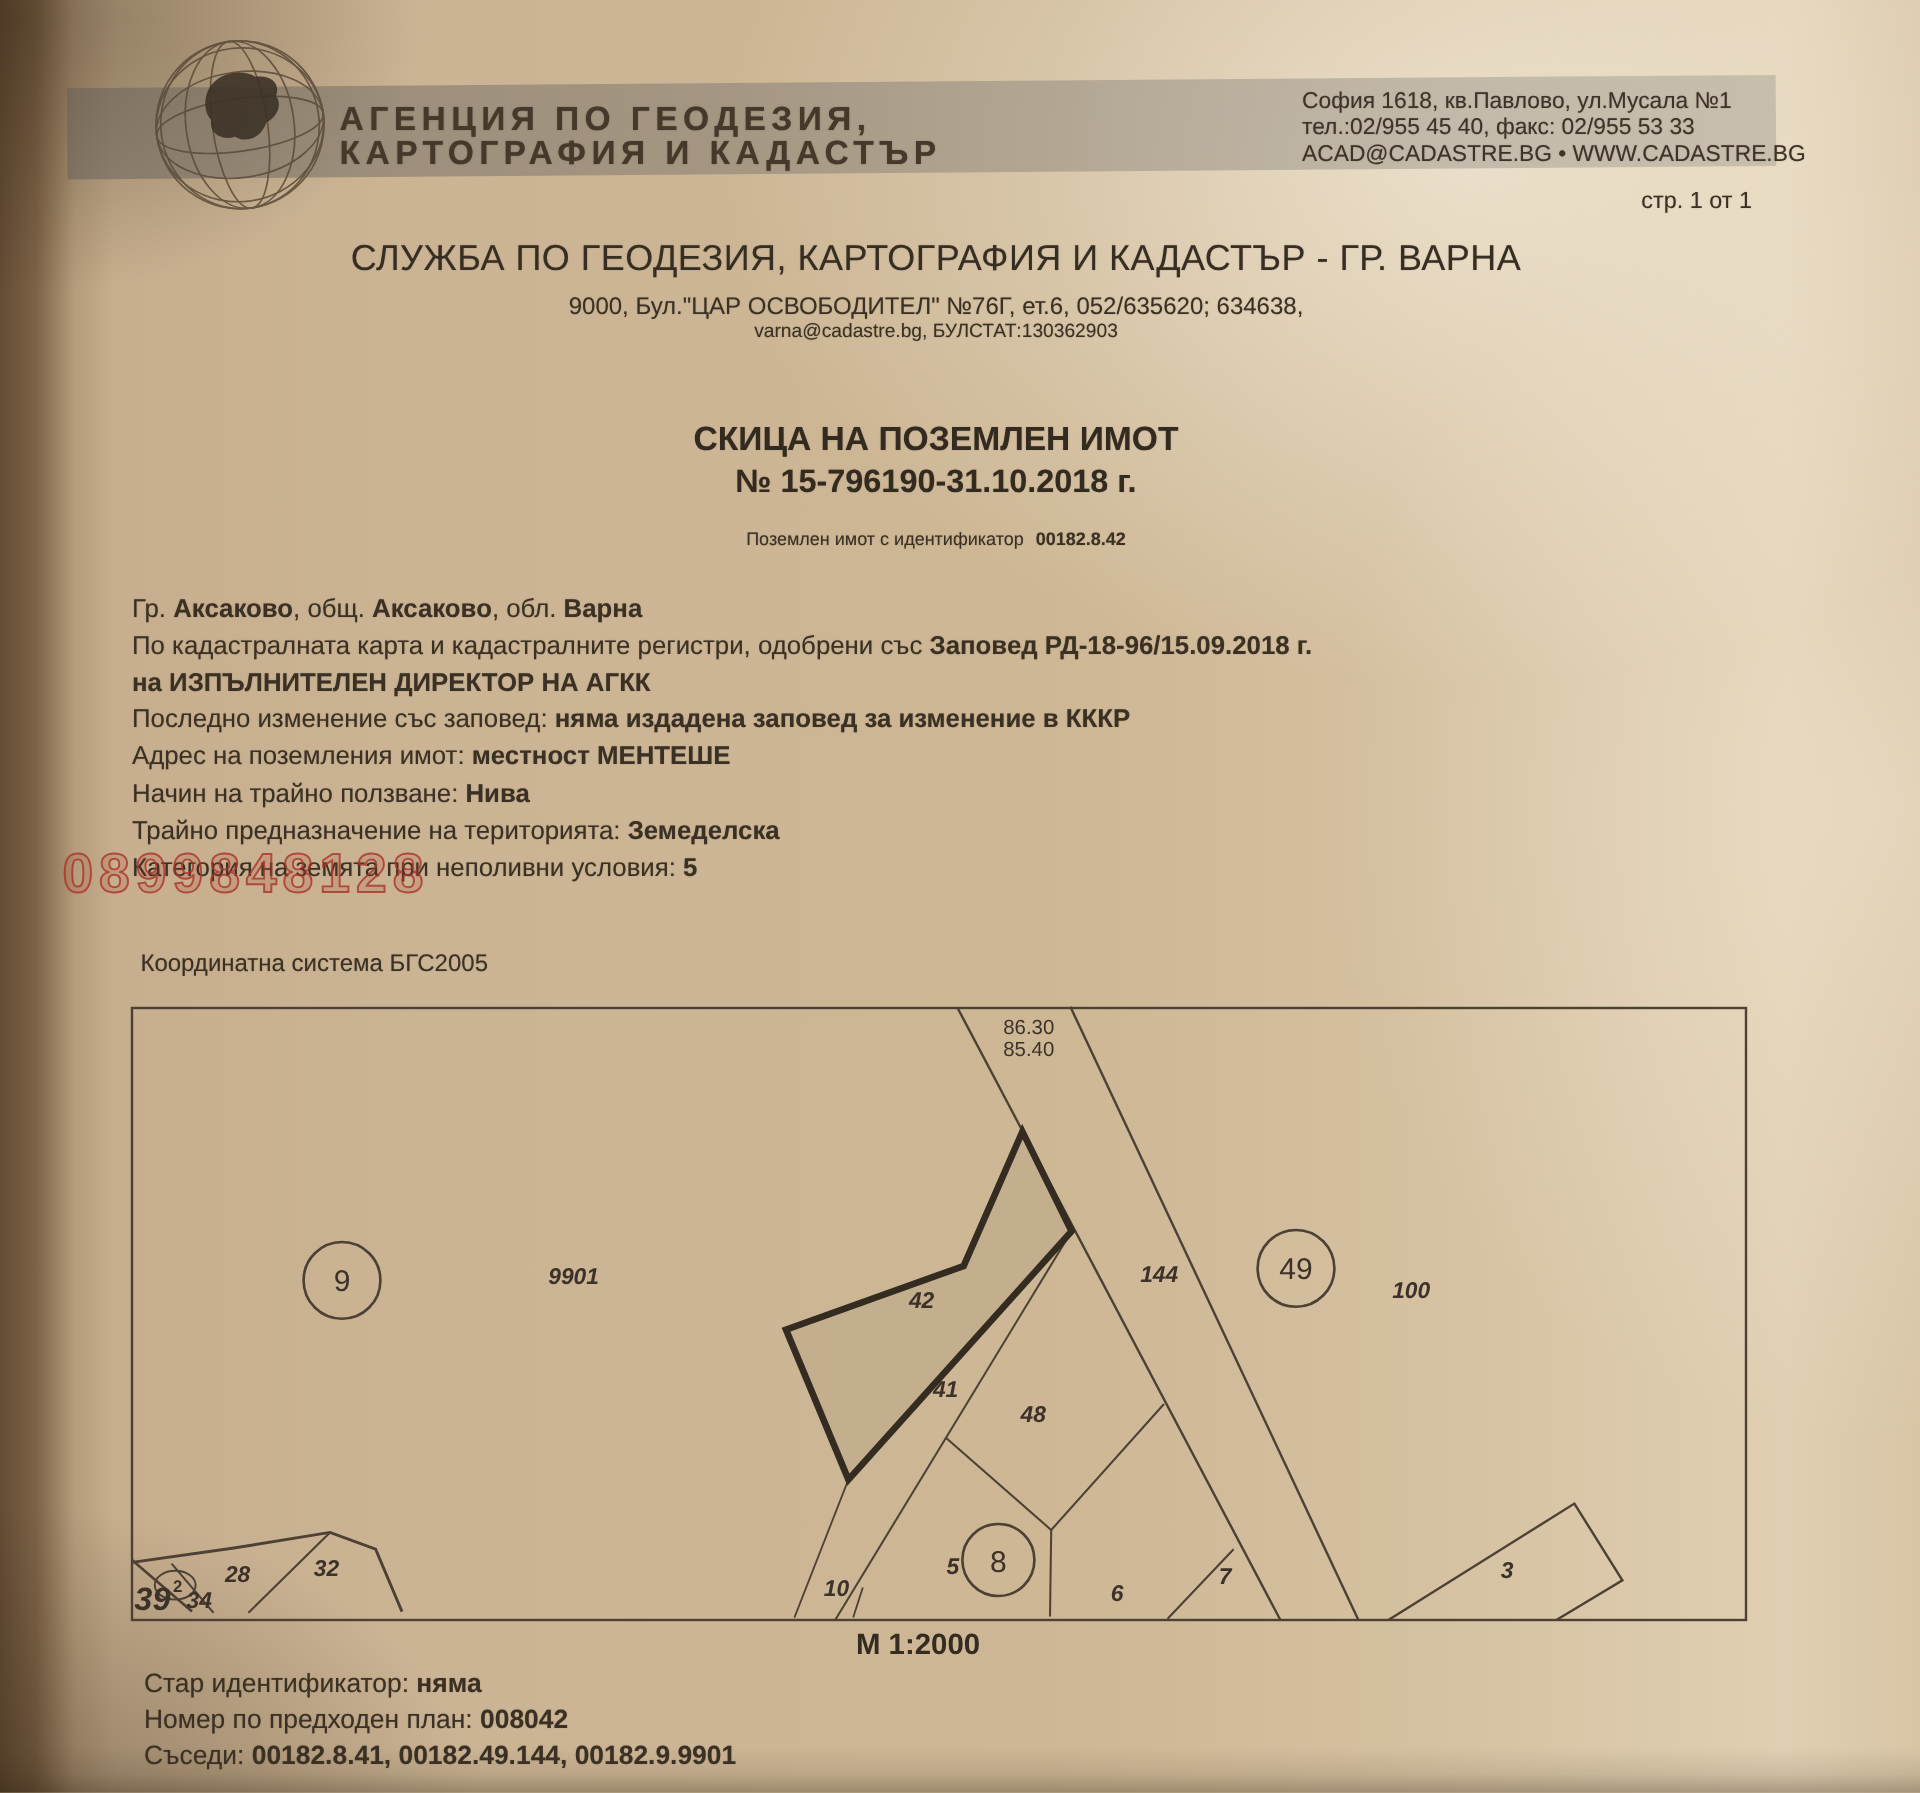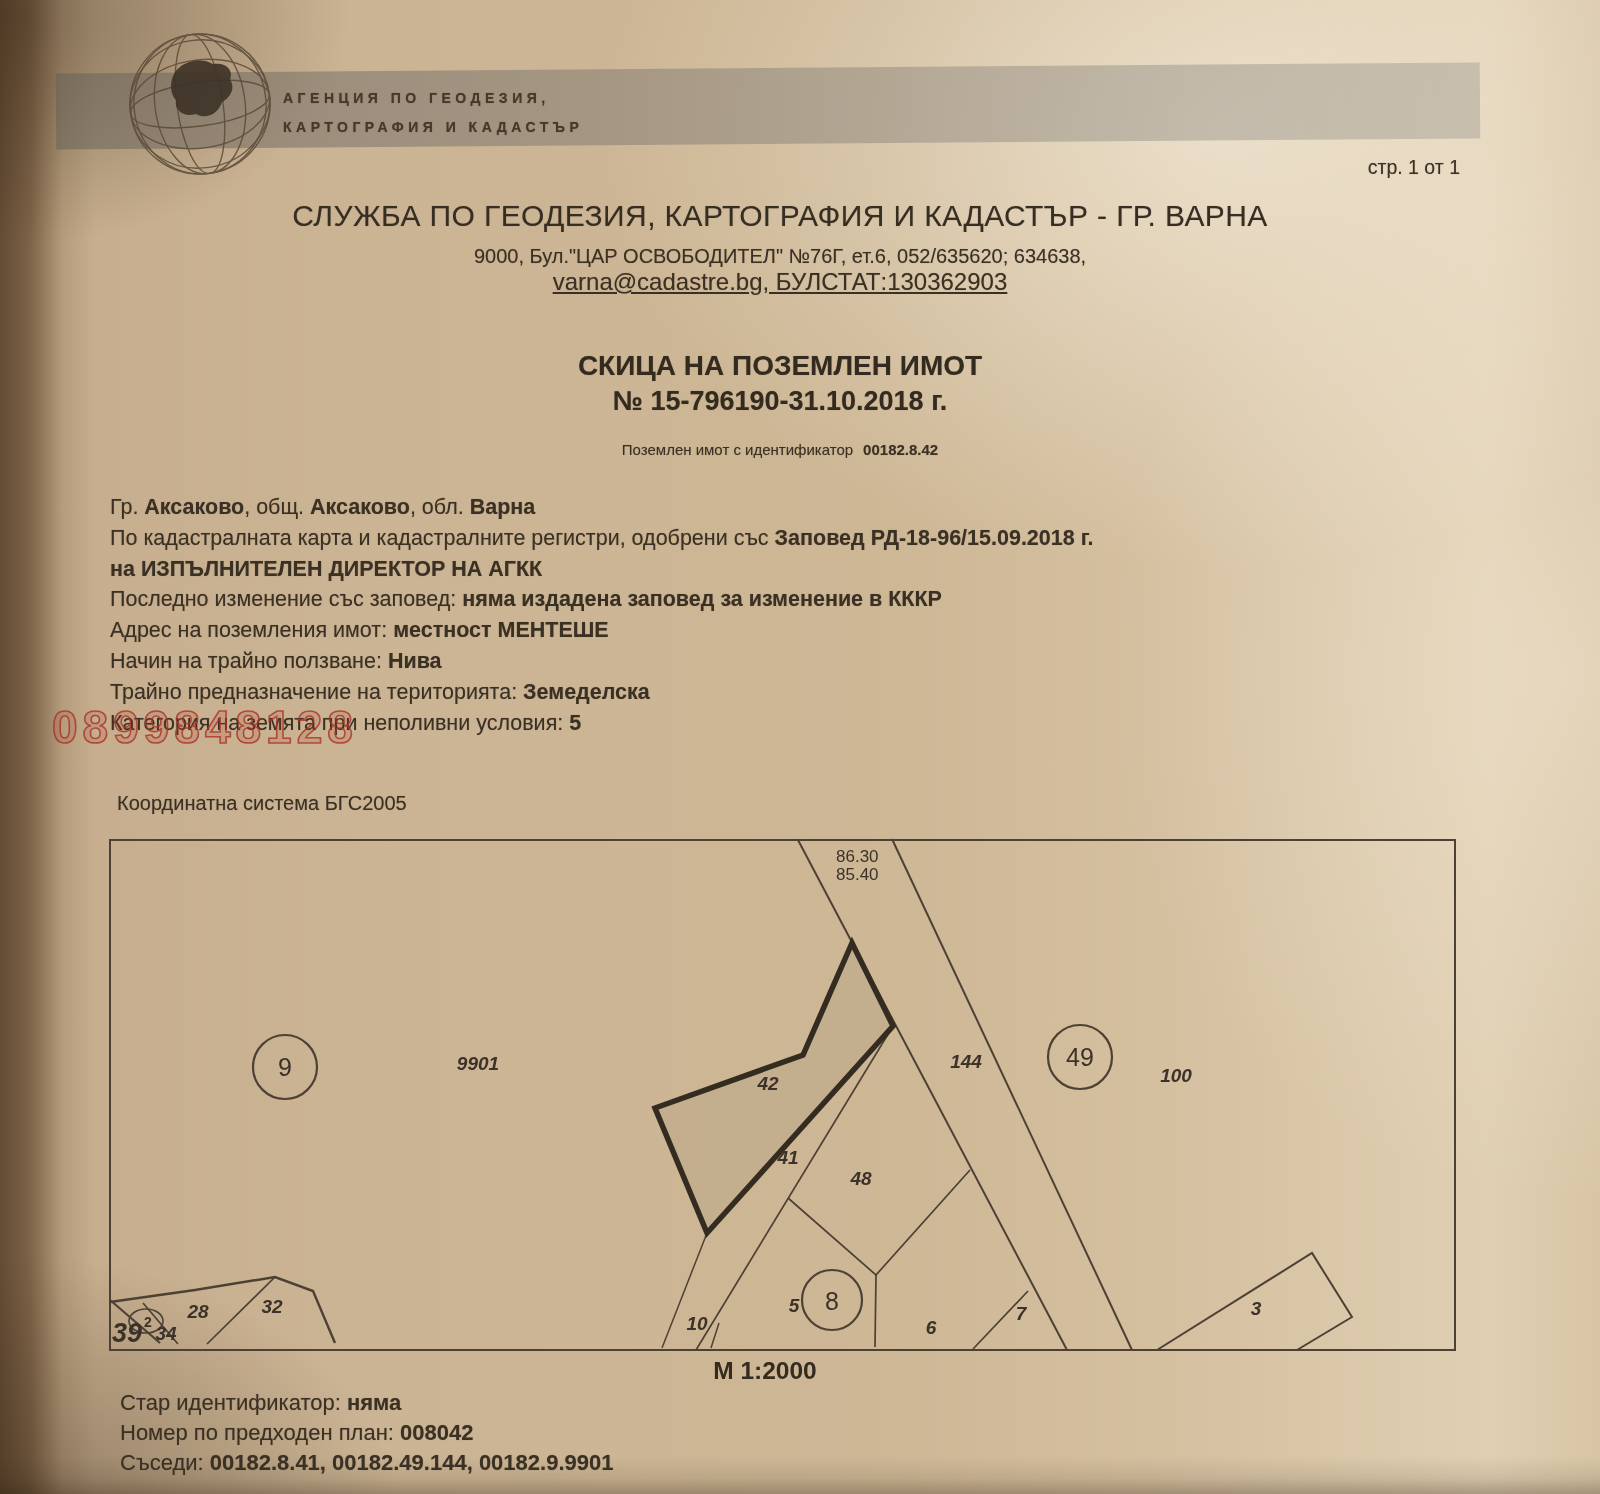--- a/index.html
+++ b/index.html
@@ -21,31 +21,31 @@
   .abs{position:absolute;}
   .txt{color:#3a3024;text-shadow:0 0 1px rgba(60,45,30,0.35);}
   .b,b{font-weight:bold;}
   .banner{
     position:absolute;left:56px;top:68px;width:1424px;height:76px;
     background:linear-gradient(90deg, rgba(98,94,88,0.50), rgba(128,124,118,0.42) 60%, rgba(150,146,140,0.40));
     transform:rotate(-0.45deg);
   }
   .agency{
     position:absolute;left:283px;top:84px;color:#46382a;
-    font-size:14px;font-weight:bold;letter-spacing:4.5px;line-height:29px;
+    font-size:28px;font-weight:bold;letter-spacing:4.5px;line-height:29px;
     text-shadow:0 0 1px rgba(50,35,20,0.5);
   }
   .hq{
     position:absolute;left:1085px;top:74px;color:#3d332a;
     font-size:19px;line-height:22px;text-shadow:0 0 1px rgba(60,45,30,0.4);
   }
   .pagenum{position:absolute;left:1290px;top:156px;width:170px;text-align:right;font-size:19.5px;}
   .office-title{position:absolute;left:200px;top:199px;width:1160px;text-align:center;font-size:30px;letter-spacing:0.4px;color:#372e23;}
   .office-address{position:absolute;left:250px;top:245px;width:1060px;text-align:center;font-size:20px;}
-  .office-contact{position:absolute;left:250px;top:268px;width:1060px;text-align:center;font-size:24px;text-decoration:underline;}
+  .office-contact{position:absolute;left:250px;top:268px;width:1060px;text-align:center;font-size:16px;}
   .sketch-title{position:absolute;left:200px;top:350px;width:1160px;text-align:center;font-size:28px;font-weight:bold;color:#332a20;}
   .sketch-number{position:absolute;left:200px;top:386px;width:1160px;text-align:center;font-size:27px;font-weight:bold;color:#332a20;}
   .prop-id{position:absolute;left:200px;top:441px;width:1160px;text-align:center;font-size:15px;}
   .prop-id .b{margin-left:10px;}
   .details{position:absolute;left:110px;top:492px;width:1360px;font-size:21.5px;line-height:30.8px;}
   .watermark{
     position:absolute;left:52px;top:700px;
     font-size:46px;font-weight:bold;letter-spacing:5px;
     color:rgba(176,54,42,0.16);
     -webkit-text-stroke:1.6px rgba(171,50,39,0.80);
@@ -80,20 +80,25 @@
       <ellipse cx="82" cy="82" rx="70" ry="64"></ellipse>
     </g>
     <path d="M62,45 C70,38 85,36 95,42 C108,40 116,48 112,58 C118,66 112,76 104,80 C100,92 88,98 78,92 C66,96 56,88 58,78 C50,70 52,52 62,45 Z" fill="#3d3227" opacity="0.9"></path>
   </svg>
 
   <div class="agency">
     <div>АГЕНЦИЯ ПО ГЕОДЕЗИЯ,</div>
     <div>КАРТОГРАФИЯ И КАДАСТЪР</div>
   </div>
 
+  <div class="hq">
+    <div>София 1618, кв.Павлово, ул.Мусала №1</div>
+    <div>тел.:02/955 45 40, факс: 02/955 53 33</div>
+    <div>ACAD@CADASTRE.BG • WWW.CADASTRE.BG</div>
+  </div>
 
   <div class="pagenum txt">стр. 1 от 1</div>
 
   <div class="office-title txt">СЛУЖБА ПО ГЕОДЕЗИЯ, КАРТОГРАФИЯ И КАДАСТЪР - ГР. ВАРНА</div>
   <div class="office-address txt">9000, Бул."ЦАР ОСВОБОДИТЕЛ" №76Г, ет.6, 052/635620; 634638,</div>
   <div class="office-contact txt">varna@cadastre.bg, БУЛСТАТ:130362903</div>
 
   <div class="sketch-title txt">СКИЦА НА ПОЗЕМЛЕН ИМОТ</div>
   <div class="sketch-number txt">№ 15-796190-31.10.2018 г.</div>
 

